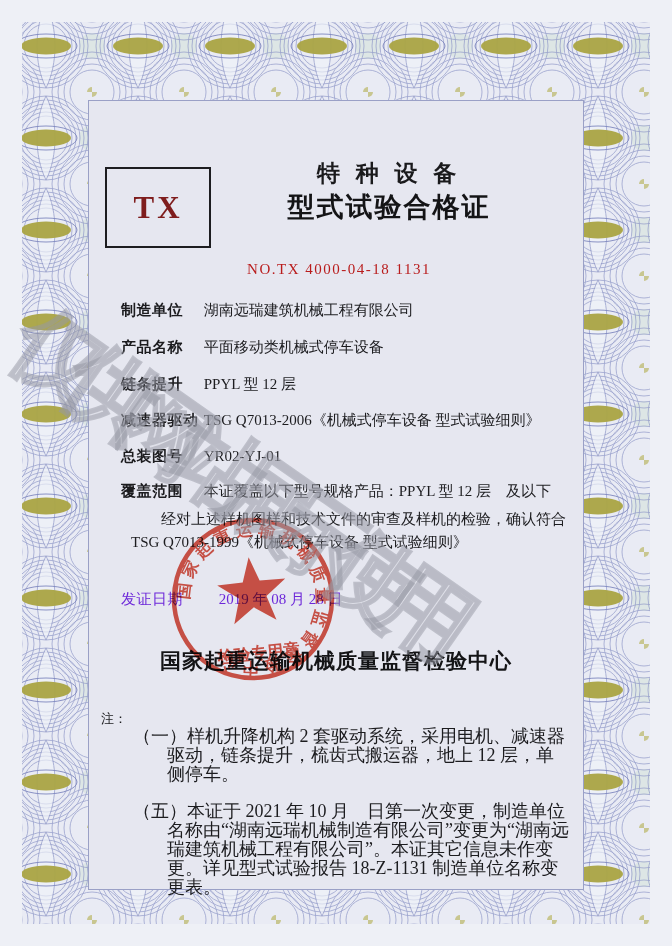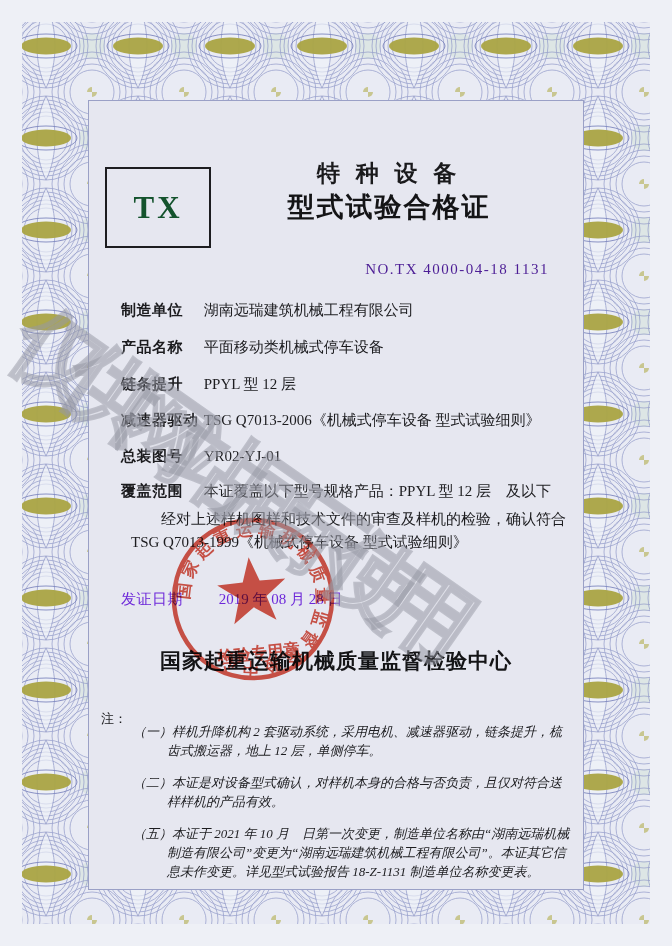--- a/index.html
+++ b/index.html
@@ -4,47 +4,47 @@
 <style>
   html,body{margin:0;padding:0;}
   body{width:672px;height:946px;font-family:"Liberation Serif","DejaVu Serif",serif;}
   #page{position:relative;width:672px;height:946px;background:#eef0f6;overflow:hidden;}
   .border-svg{position:absolute;left:0;top:0;z-index:1;}
   #paper{position:absolute;left:88px;top:100px;width:494px;height:788px;
          background:#e6e7f0;border:1px solid #9aa0c6;z-index:2;}
   
   .tx-box{position:absolute;left:16px;top:66px;width:102px;height:77px;
           border:2px solid #1d1d20;display:flex;align-items:center;justify-content:center;}
-  .tx-box span{font-size:31px;font-weight:700;letter-spacing:3px;color:#14532d;}
+  .tx-box span{font-size:31px;font-weight:700;letter-spacing:3px;color:#7f1d1d;}
   .cat-title{position:absolute;left:130px;top:57px;width:340px;text-align:center;
              font-size:23px;letter-spacing:5px;color:#1a1a1c;font-weight:700;}
   .main-title{position:absolute;left:100px;top:88px;width:400px;text-align:center;
               font-size:27px;font-weight:700;letter-spacing:2px;color:#141416;}
-  .cert-no{position:absolute;left:40px;top:160px;width:420px;text-align:right;
-           font-size:15px;letter-spacing:1.5px;color:#4c1d95;}
+  .cert-no{position:absolute;left:40px;top:160px;width:420px;text-align:center;
+           font-size:15px;letter-spacing:1.5px;color:#b91c1c;}
   
   .frow{position:absolute;left:32px;font-size:15px;color:#1c1c1f;white-space:nowrap;}
   .frow .lbl{display:inline-block;width:64px;letter-spacing:0.5px;font-weight:bold;}
   .frow .val{margin-left:15px;}
   .r0{top:200px}.r1{top:237px}.r2{top:274px}.r3{top:310px}.r4{top:346px}.r5{top:381px}
   .conclusion{position:absolute;left:42px;top:407px;width:452px;font-size:15px;
               line-height:23px;text-indent:2em;color:#1c1c1f;}
   .issue-row{position:absolute;left:32px;top:489px;font-size:15px;color:#6d28d9;}
   .issue-row .lbl{display:inline-block;width:64px;letter-spacing:0.5px;}
   .issue-row .val{margin-left:30px;}
   .authority{position:absolute;left:0;top:546px;width:494px;text-align:center;
              font-size:21px;font-weight:700;letter-spacing:1px;color:#141416;}
   
   .stamp{position:absolute;left:72px;top:406px;width:184px;height:184px;z-index:6;
          opacity:.88;mix-blend-mode:multiply;}
   
   .notes-label{position:absolute;left:12px;top:609px;font-size:13px;color:#1c1c1f;}
   .notes{position:absolute;left:44px;top:608px;width:438px;}
-  .note{font-size:13px;line-height:19px;color:#1c1c1f;margin-bottom:3px;
-        padding-left:34px;text-indent:-34px;font-style:italic;}
+  .note{font-size:18px;line-height:19px;color:#1c1c1f;margin-bottom:3px;
+        padding-left:34px;text-indent:-34px;}
   
   .watermark{position:absolute;left:58px;top:282px;z-index:7;pointer-events:none;
              transform:rotate(35deg);transform-origin:0 0;white-space:nowrap;
              font-size:90px;font-weight:700;letter-spacing:-26px;
              color:rgba(156,158,168,0.10);-webkit-text-stroke:2.5px rgba(150,152,163,0.5);}
 </style>
 </head>
 <body>
 
 <div id="page">
@@ -142,20 +142,19 @@
         </text>
         <text x="92" y="152" text-anchor="middle" font-size="16.5" font-weight="700">检验专用章</text>
       </g>
     </svg>
 
     <div class="authority">国家起重运输机械质量监督检验中心</div>
 
     <div class="notes-label">注：</div>
     <div class="notes">
       <p class="note"><span>（一）</span><span>样机升降机构 2 套驱动系统，采用电机、减速器驱动，链条提升，梳齿式搬运器，地上 12 层，单侧停车。</span></p>
-      <p class="note"><span>（二）</span><span>本证是对设备型式确认，对样机本身的合格与否负责，且仅对符合送样样机的产品有效。</span></p>
       <p class="note"><span>（五）</span><span>本证于 2021 年 10 月　日第一次变更，制造单位名称由“湖南远瑞机械制造有限公司”变更为“湖南远瑞建筑机械工程有限公司”。本证其它信息未作变更。详见型式试验报告 18-Z-1131 制造单位名称变更表。</span></p>
     </div>
   </div>
 
   <div class="watermark">仅供网站展示使用</div>
 
 </div>
 
 </body></html>

